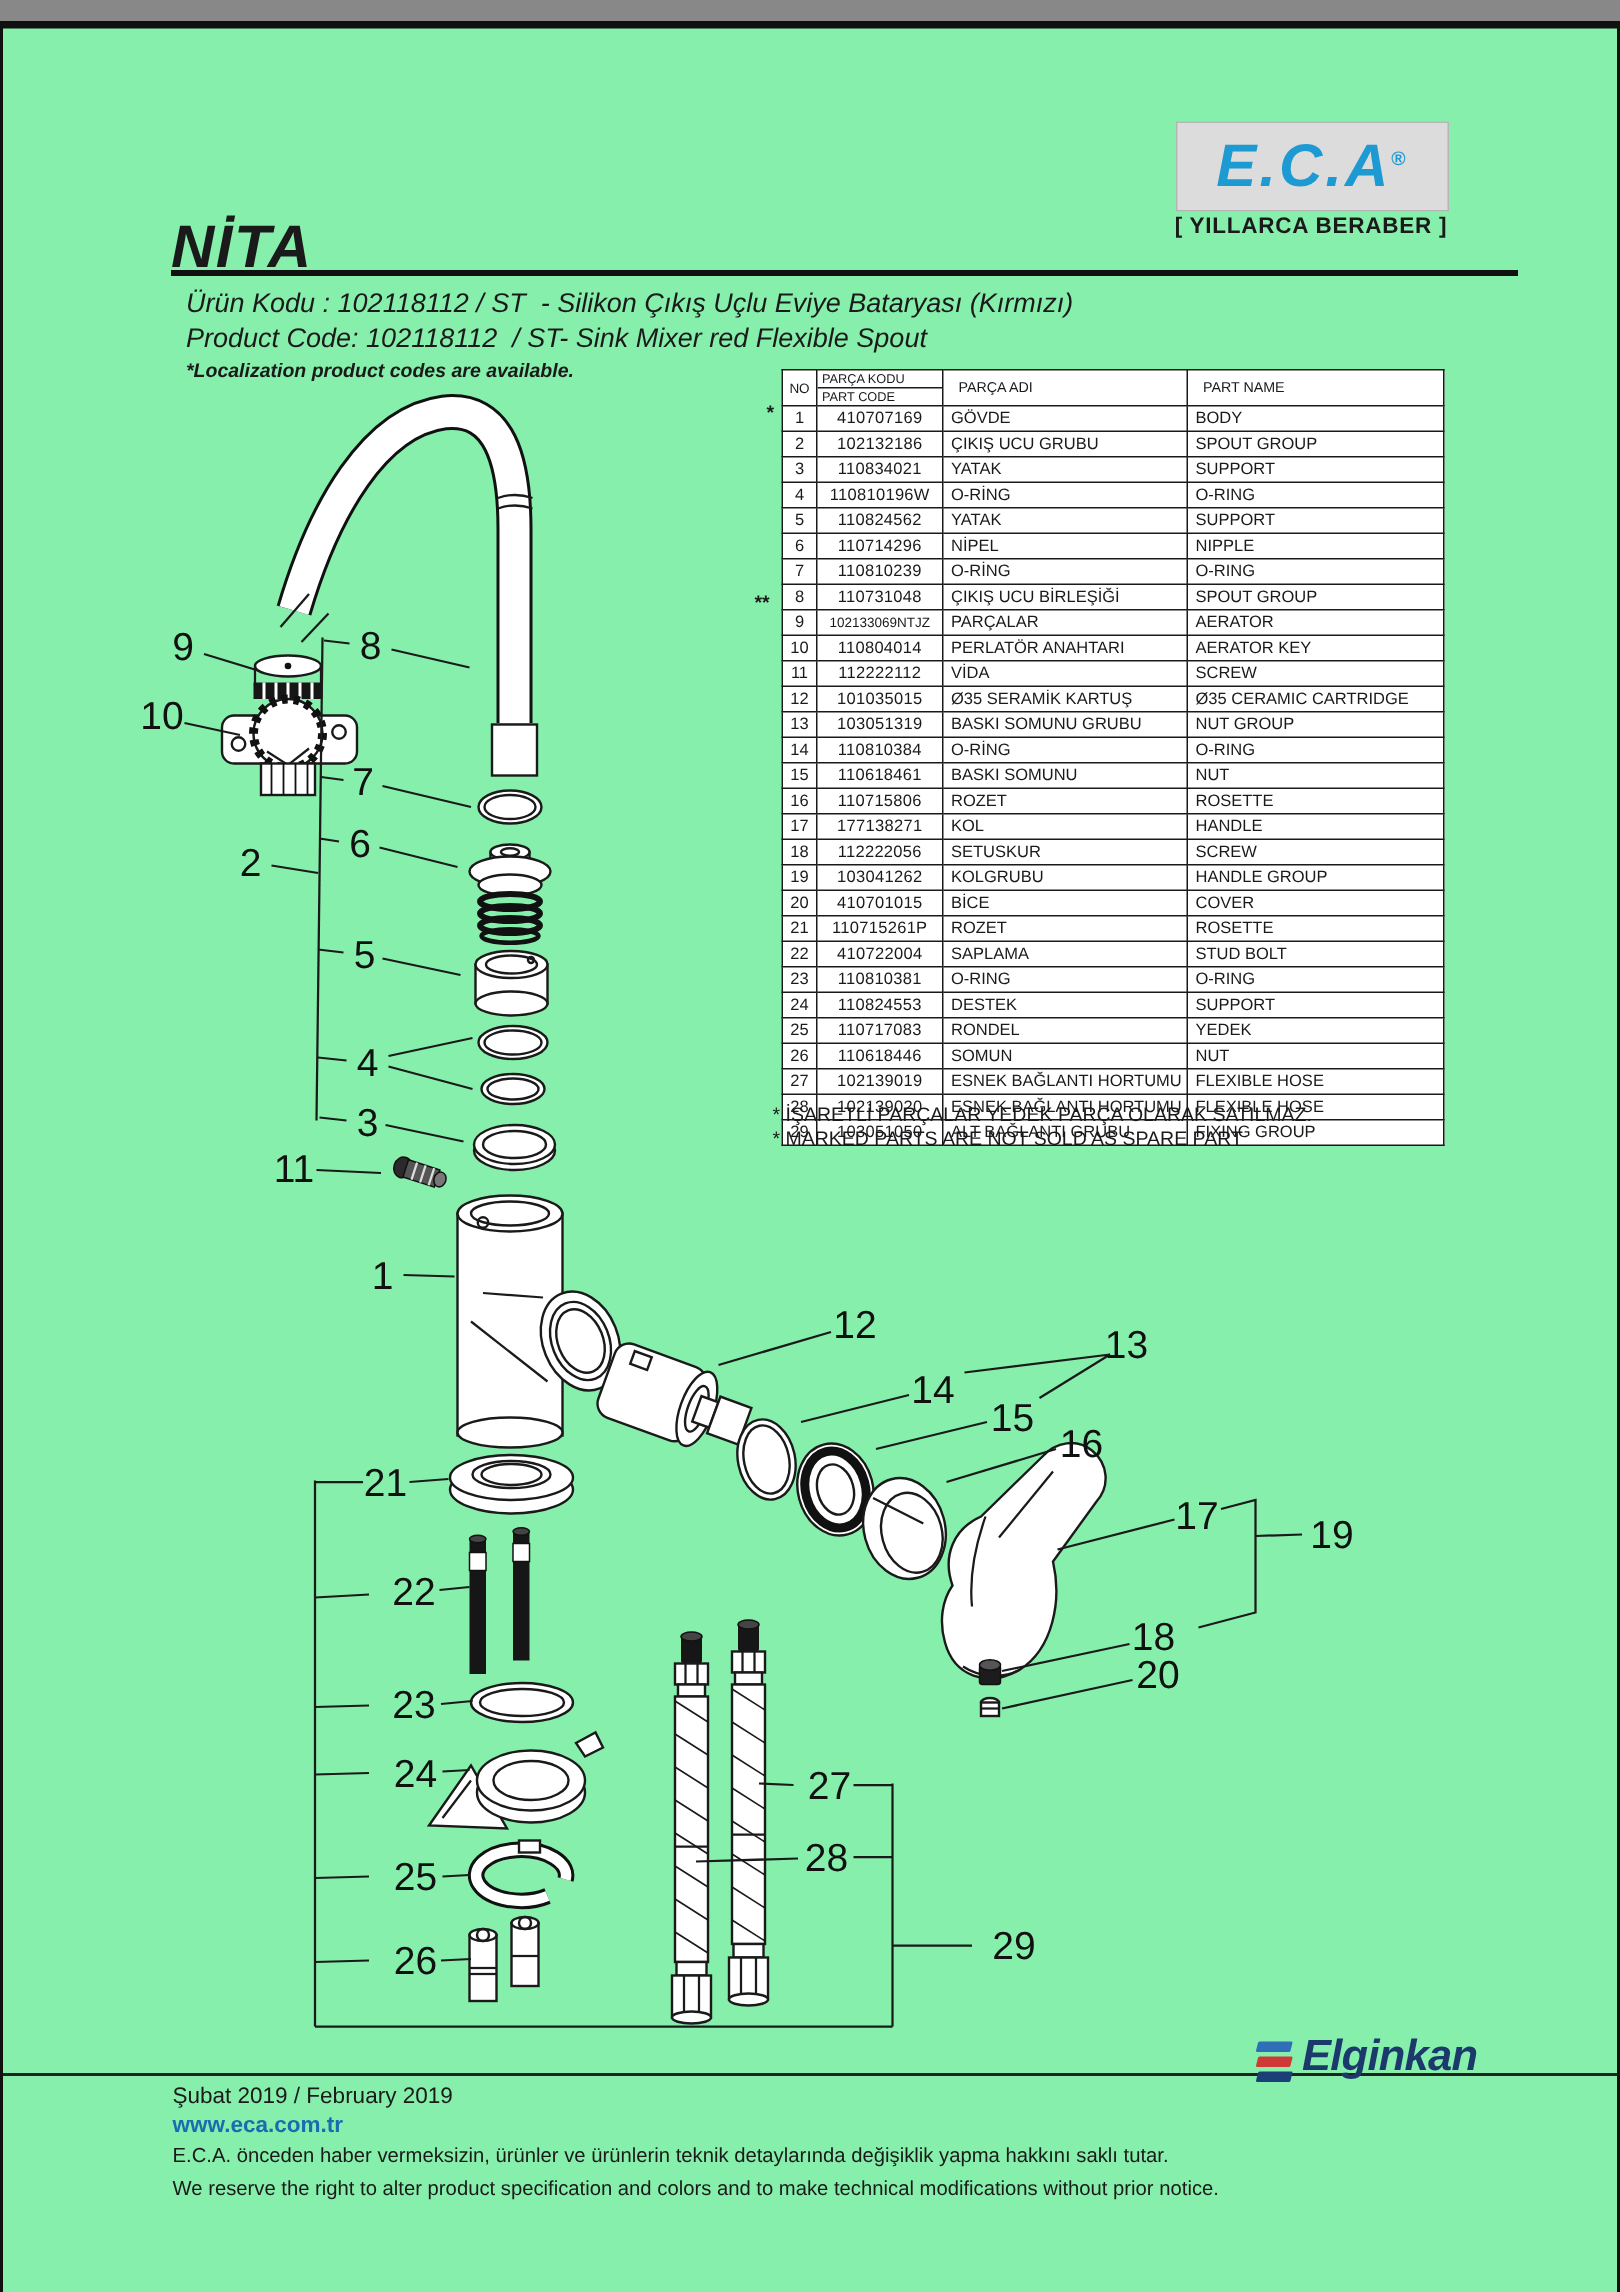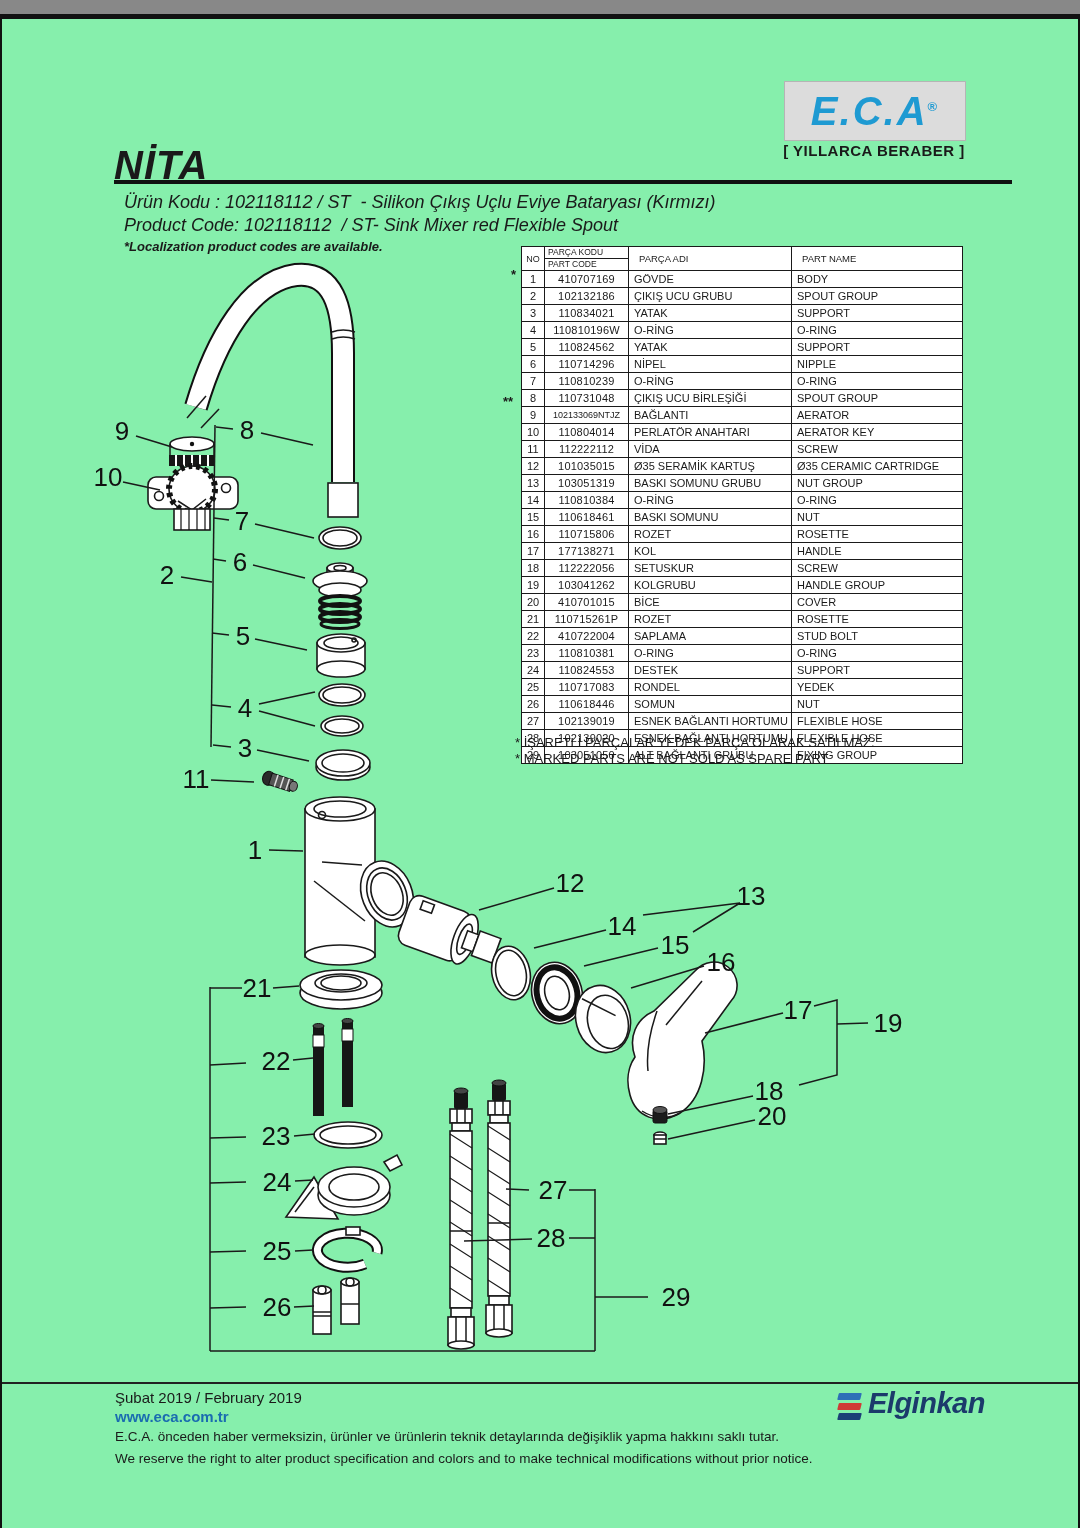--- a/index.html
+++ b/index.html
@@ -44,21 +44,21 @@
   
   .footnotes{position:absolute;left:504px;top:716px;width:470px;font-size:13px;line-height:15.5px;z-index:2;}
   .fn-indent{padding-left:9px;}
 
   
   .footer-rule{position:absolute;left:0px;top:1363px;width:1076px;height:2px;background:#222;}
   .f-date{position:absolute;left:113px;top:1370px;font-size:15px;}
   .f-url{position:absolute;left:113px;top:1389px;font-size:15px;font-weight:bold;color:#1a6cb0;cursor:pointer;}
   .f-tr{position:absolute;left:113px;top:1410px;font-size:13.5px;}
   .f-en{position:absolute;left:113px;top:1432px;font-size:13.5px;}
-  .elginkan{position:absolute;left:836px;top:1368px;display:flex;align-items:center;}
+  .elginkan{position:absolute;left:836px;top:1336px;display:flex;align-items:center;}
   .elg-bars{display:flex;flex-direction:column;gap:3px;margin-right:7px;margin-top:6px;}
   .elg-bar{width:23px;height:7px;transform:skewX(-14deg);border-radius:1px;}
   .elg-b1{background:#2e6fb7;}.elg-b2{background:#cf3a36;}.elg-b3{background:#1b3f77;}
   .elg-text{font-size:29px;font-weight:bold;font-style:italic;color:#1b3a6b;letter-spacing:-0.5px;}
 
   
   #diagram{position:absolute;left:0;top:0;z-index:1;}
   .ln{stroke:#1a1a1a;stroke-width:1.5;fill:none;}
   .pt{stroke:#1a1a1a;stroke-width:1.6;fill:#fff;}
   .ptn{stroke:#1a1a1a;stroke-width:1.6;fill:none;}
@@ -441,21 +441,21 @@
         </tr>
         <tr>
           <td class="c-no">8</td>
           <td class="c-code">110731048</td>
           <td class="c-tr">ÇIKIŞ UCU BİRLEŞİĞİ</td>
           <td class="c-en">SPOUT GROUP</td>
         </tr>
         <tr>
           <td class="c-no">9</td>
           <td class="c-code tight">102133069NTJZ</td>
-          <td class="c-tr">BAĞLANTI</td>
+          <td class="c-tr">PARÇALAR</td>
           <td class="c-en">AERATOR</td>
         </tr>
         <tr>
           <td class="c-no">10</td>
           <td class="c-code">110804014</td>
           <td class="c-tr">PERLATÖR ANAHTARI</td>
           <td class="c-en">AERATOR KEY</td>
         </tr>
         <tr>
           <td class="c-no">11</td>

